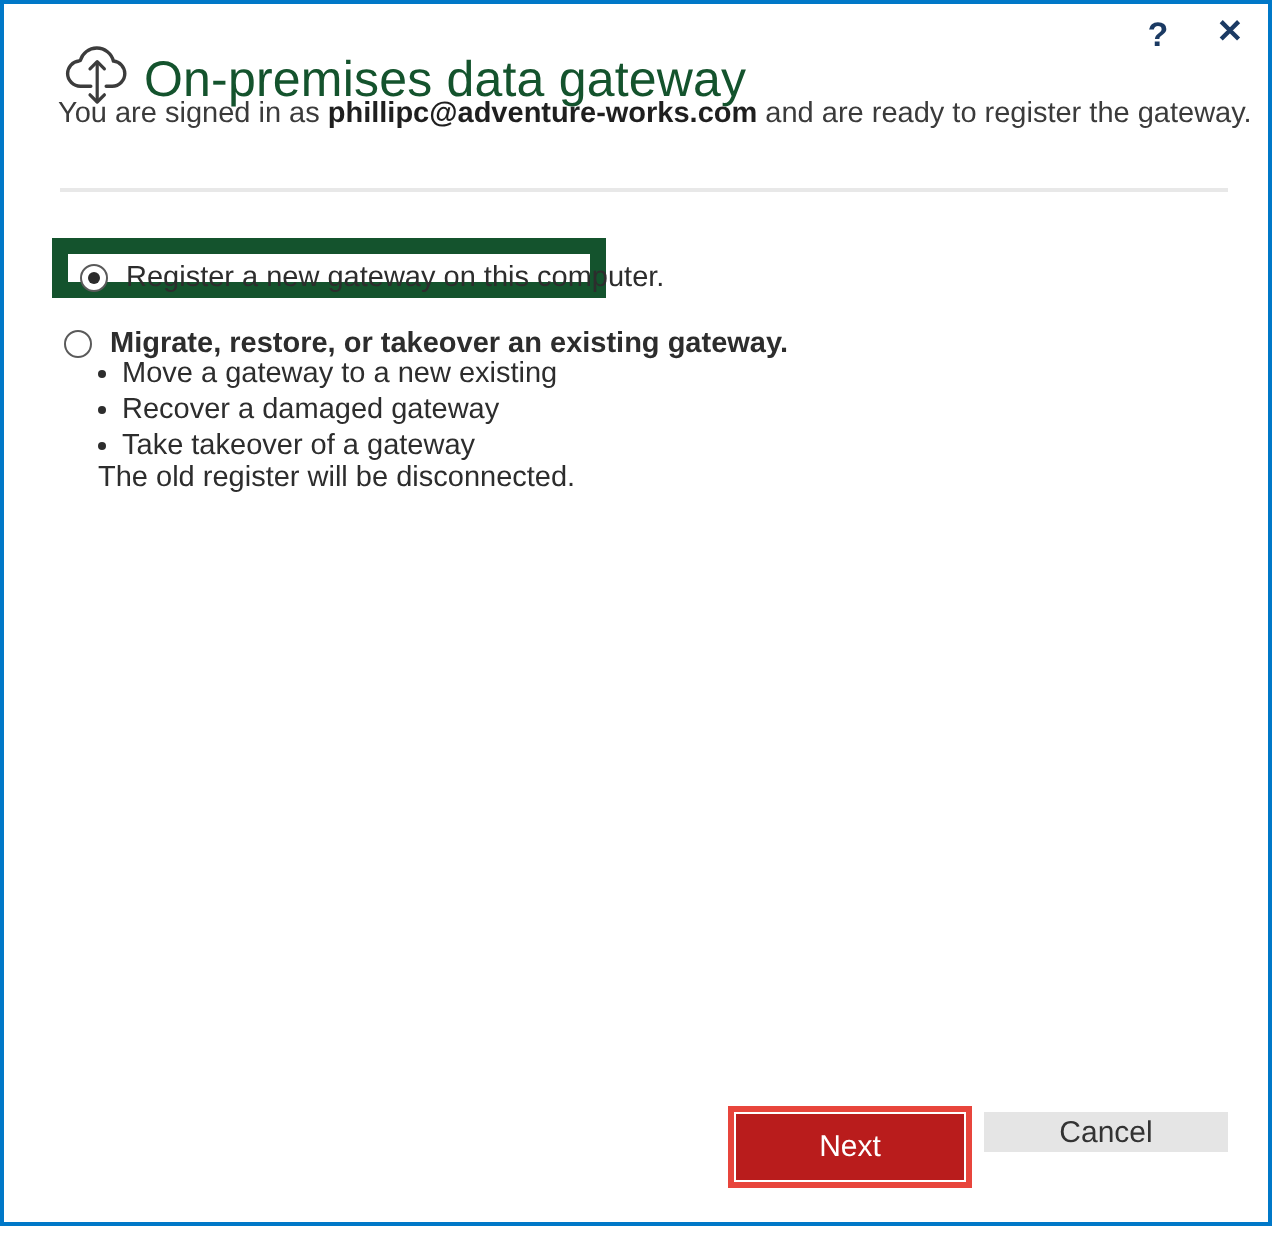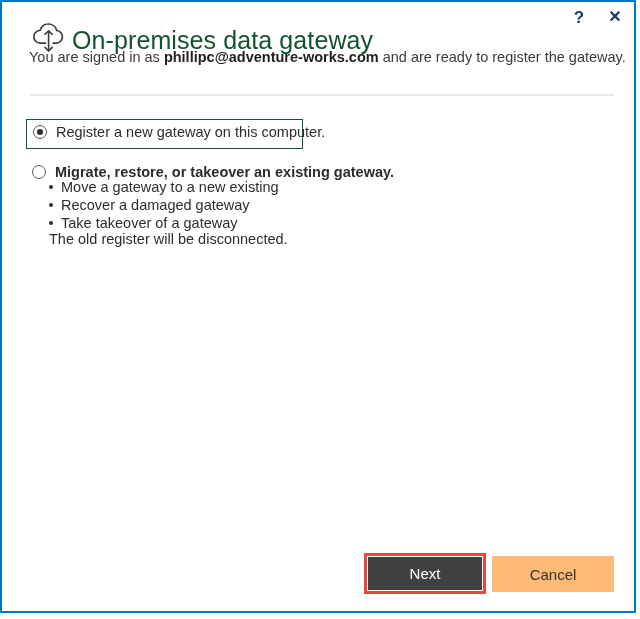--- a/index.html
+++ b/index.html
@@ -99,21 +99,21 @@
     background: #e8e8e8;
   }
 
   
   .option-1-wrap {
     position: absolute;
     left: 24px;
     top: 117px;
     width: 277px;
     height: 30px;
-    border: 1px solid #14532d;
+    border: 8px solid #14532d;
     box-sizing: border-box;
   }
   .opt1-inner {
     position: absolute;
     left: 6px;
     top: 5px;
     display: flex;
     align-items: center;
   }
   .radio {
@@ -209,30 +209,30 @@
     align-items: center;
     justify-content: center;
     box-sizing: border-box;
   }
   .btn-next {
     position: absolute;
     left: 366px;
     top: 555px;
     width: 114px;
     height: 33px;
-    background: #404040;
+    background: #b91c1c;
     color: #ffffff;
   }
   .btn-cancel {
     position: absolute;
     left: 490px;
     top: 554px;
     width: 122px;
-    height: 36px;
-    background: #fdba74;
+    height: 20px;
+    background: #e5e5e5;
     color: #333333;
   }
 </style>
 </head>
 <body>
 
 <div class="window">
 
   <div class="titlebar-controls">
     <div class="tb-btn help">?</div>

